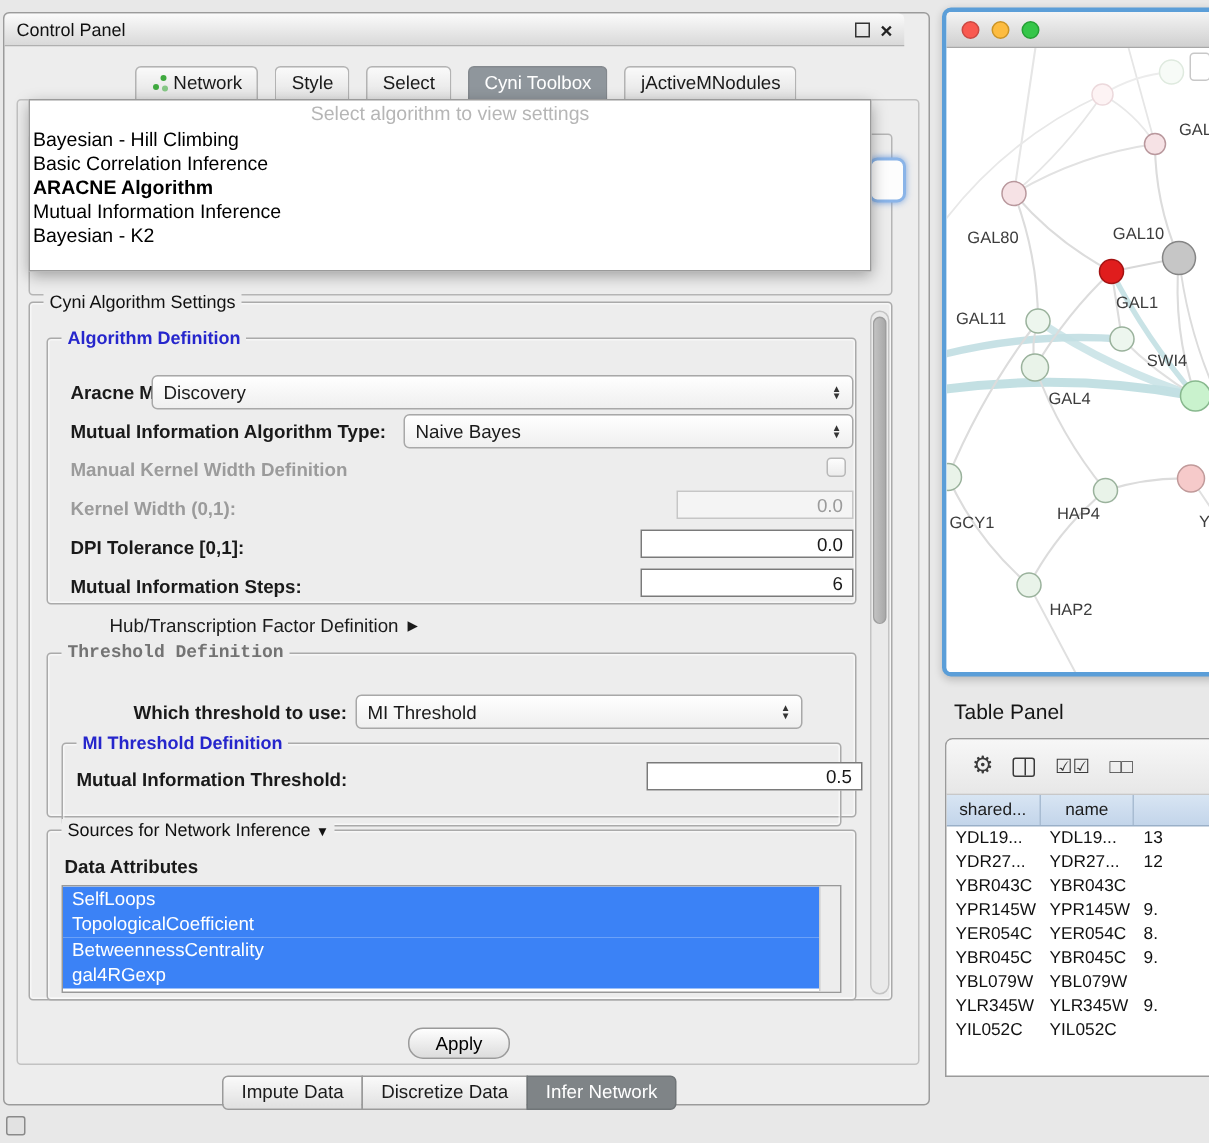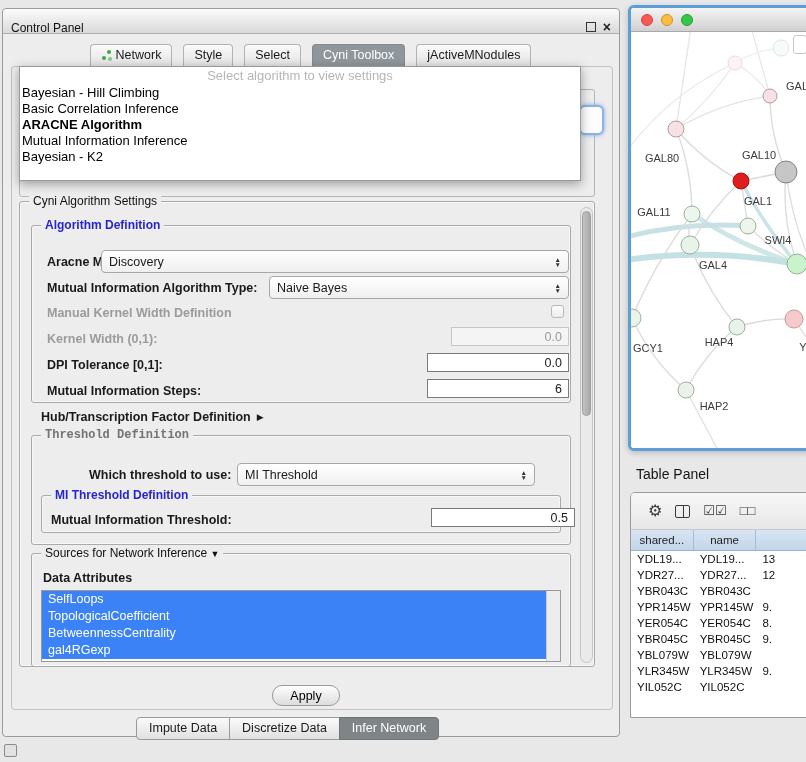--- a/index.html
+++ b/index.html
@@ -5,23 +5,23 @@
   html,body{margin:0;padding:0;}
   body{
     width:806px;height:762px;position:relative;overflow:hidden;
     background:#e8e8e8;
     font-family:"Liberation Sans","DejaVu Sans",sans-serif;
     font-size:12.5px;color:#1a1a1a;
   }
   
   .cp{position:absolute;left:2px;top:8px;width:618px;height:729px;
       background:#ededed;border:1px solid #9b9b9b;border-radius:4px;box-sizing:border-box;}
-  .cp-title{position:absolute;left:0;top:0;right:0;height:22px;
+  .cp-title{position:absolute;left:0;top:0;right:16px;height:22px;
       background:linear-gradient(#fbfbfb,#d9d9d9);border-bottom:1px solid #b0b0b0;
-      border-radius:4px 4px 0 0;display:flex;align-items:flex-start;padding:12px 8px;box-sizing:border-box;
+      border-radius:4px 4px 0 0;display:flex;align-items:center;padding:0 8px;box-sizing:border-box;
       font-size:12px;color:#111;}
   .winbtns{margin-left:auto;display:flex;align-items:center;gap:7px;}
   .float-ico{width:8px;height:8px;border:1.5px solid #333;display:inline-block;}
   .close-ico{font-size:14px;font-weight:bold;color:#222;line-height:12px;}
   .tabrow{position:absolute;left:0;right:0;top:36px;height:21px;display:flex;justify-content:center;align-items:flex-end;gap:12px;}
   .tab{height:21px;line-height:21px;padding:0 10px;background:linear-gradient(#fafafa,#e3e3e3);
       border:1px solid #b3b3b3;border-bottom:none;border-radius:4px 4px 0 0;margin-left:-1px;
       font-size:12.5px;display:flex;align-items:center;gap:4px;white-space:nowrap;}
   .tab.active{background:#8f969c;color:#fff;border-color:#84898e;}
   .net-ico{width:11px;height:11px;position:relative;display:inline-block;}
@@ -52,34 +52,34 @@
   .combo{position:absolute;height:23px;background:linear-gradient(#ffffff,#efefef);
       border:1px solid #a8a8a8;border-radius:4px;display:flex;align-items:center;
       padding:0 7px;box-sizing:border-box;z-index:3;font-size:12.5px;}
   .combo .arrows{margin-left:auto;display:flex;flex-direction:column;align-items:center;
       font-size:6.5px;line-height:5px;color:#333;}
   .field{position:absolute;height:19px;line-height:19px;background:#fff;border:1px solid #7a7a7a;
       text-align:right;padding-right:6px;box-sizing:border-box;font-size:12.5px;z-index:3;}
   .field.dis{background:#f4f4f4;border-color:#c6c6c6;color:#9b9b9b;}
   .checkbox{position:absolute;width:13px;height:13px;border:1px solid #b8b8b8;border-radius:3px;
       background:linear-gradient(#fdfdfd,#ececec);box-sizing:border-box;z-index:3;}
-  .hub-row{position:absolute;font-weight:bold;font-size:12.5px;z-index:3;display:flex;align-items:center;gap:6px;}
+  .hub-row{position:absolute;font-weight:normal;font-size:12.5px;z-index:3;display:flex;align-items:center;gap:6px;margin-left:32px;}
   .tri{font-size:9px;}
   .list{position:absolute;background:#fff;border:1px solid #999;box-sizing:border-box;overflow:hidden;z-index:3;}
   .list-item{height:17px;line-height:17px;padding-left:6px;font-size:12.5px;
       background:#3b82f6;color:#fff;width:calc(100% - 13px);box-sizing:border-box;white-space:nowrap;}
   .list-vscroll{position:absolute;right:0;top:0;bottom:0;width:13px;background:#ededed;border-left:1px solid #ccc;}
   .sb-track{position:absolute;left:577px;top:198px;width:13px;height:456px;background:#eaeaea;
       border:1px solid #c4c4c4;border-radius:7px;box-sizing:border-box;z-index:3;}
   .sb-thumb{position:absolute;left:1px;top:3px;width:9px;height:205px;background:linear-gradient(90deg,#c2c2c2,#a9a9a9);
       border:1px solid #9e9e9e;border-radius:5px;box-sizing:border-box;}
   .apply-btn{position:absolute;left:269px;top:676px;width:68px;height:21px;line-height:19px;
       text-align:center;background:linear-gradient(#fefefe,#dcdcdc);border:1px solid #9a9a9a;
       border-radius:10px;font-size:12.5px;box-sizing:border-box;z-index:3;}
-  .bottomtabs{position:absolute;left:134px;top:708px;height:21px;display:flex;z-index:3;}
+  .bottomtabs{position:absolute;left:146px;top:708px;height:21px;display:flex;z-index:3;}
   .seg{height:21px;line-height:21px;padding:0 12px;background:linear-gradient(#fafafa,#e0e0e0);
       border:1px solid #9a9a9a;margin-left:-1px;font-size:12.5px;white-space:nowrap;}
   .seg:first-child{border-radius:4px 0 0 4px;}
   .seg:last-child{border-radius:0 4px 4px 0;}
   .seg.active{background:#7f8487;color:#fff;border-color:#6f7477;}
   
   .net-win{position:absolute;left:628px;top:5px;width:186px;height:446px;border:3px solid #5b9ed8;
       border-radius:6px;background:#fff;box-sizing:border-box;overflow:hidden;box-shadow:0 2px 6px rgba(0,0,0,.2);}
   .net-title{height:24px;background:linear-gradient(#f4f4f4,#d0d0d0);border-bottom:1px solid #a8a8a8;
       display:flex;align-items:center;padding-left:10px;gap:8px;box-sizing:border-box;}
@@ -194,21 +194,21 @@
     <span class="gt green">Threshold Definition</span>
   </div>
   <div class="lbl" style="left:86px;top:459px;">Which threshold to use:</div>
   <div class="combo" style="left:234px;top:454px;width:298px;">
     <span>MI Threshold</span>
     <span class="arrows">
       <span>▲</span>
       <span>▼</span>
     </span>
   </div>
-  <div class="group" style="left:38px;top:486px;width:520px;height:38px;">
+  <div class="group" style="left:38px;top:486px;width:520px;height:56px;">
     <span class="gt blue">MI Threshold Definition</span>
   </div>
   <div class="lbl" style="left:48px;top:504px;">Mutual Information Threshold:</div>
   <div class="field" style="left:428px;top:499px;width:144px;">0.5</div>
 
   <div class="group" style="left:28px;top:544px;width:540px;height:114px;">
     <span class="gt plain">
       <span>Sources for Network Inference</span>
       <span class="tri">▼</span>
     </span>

